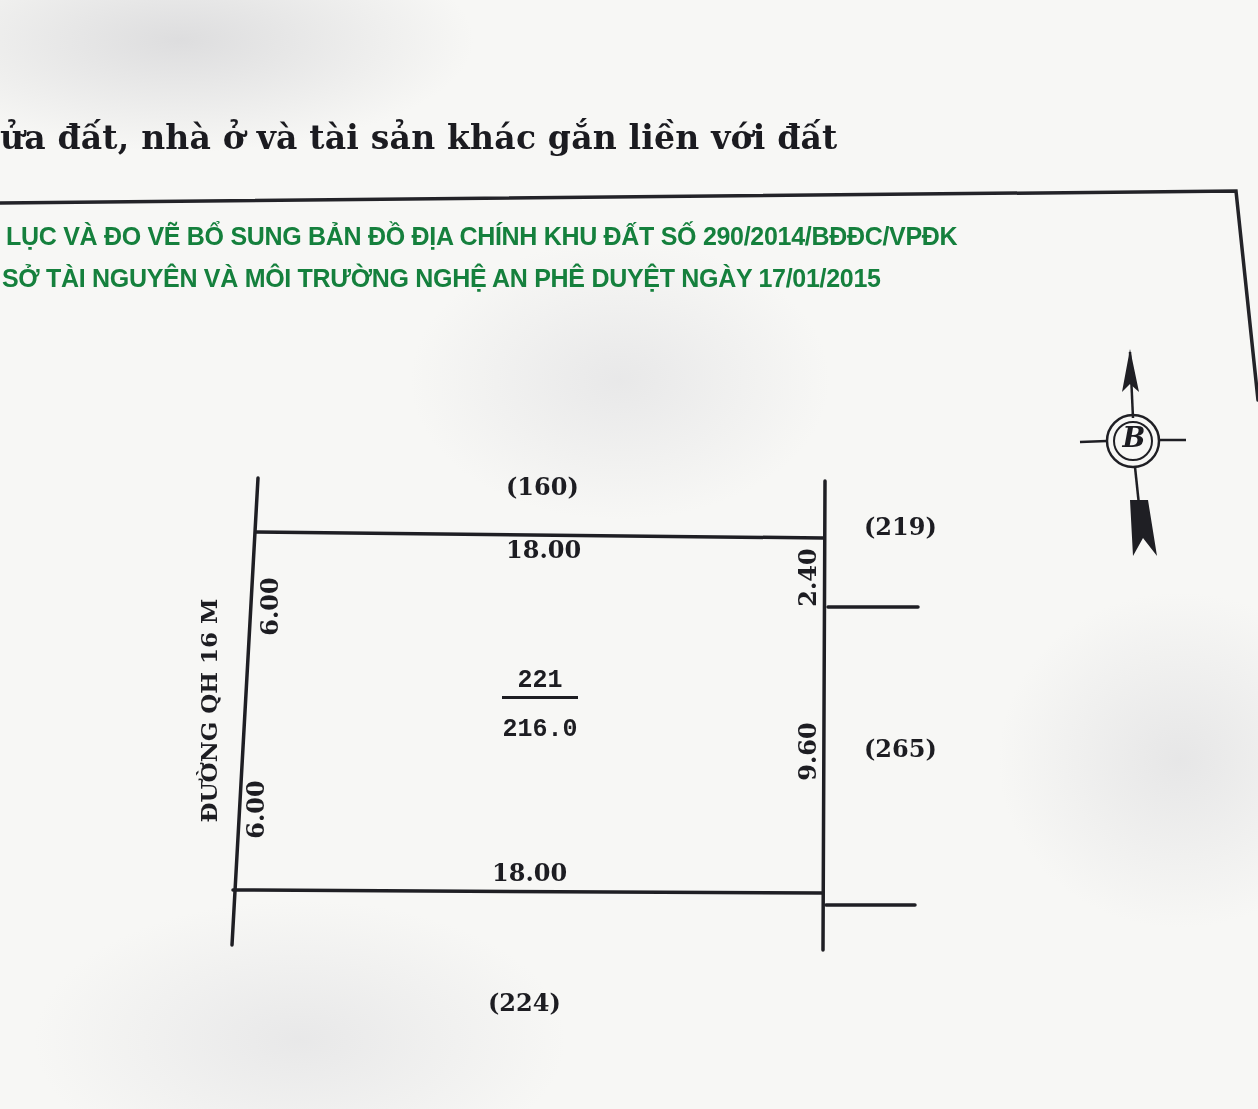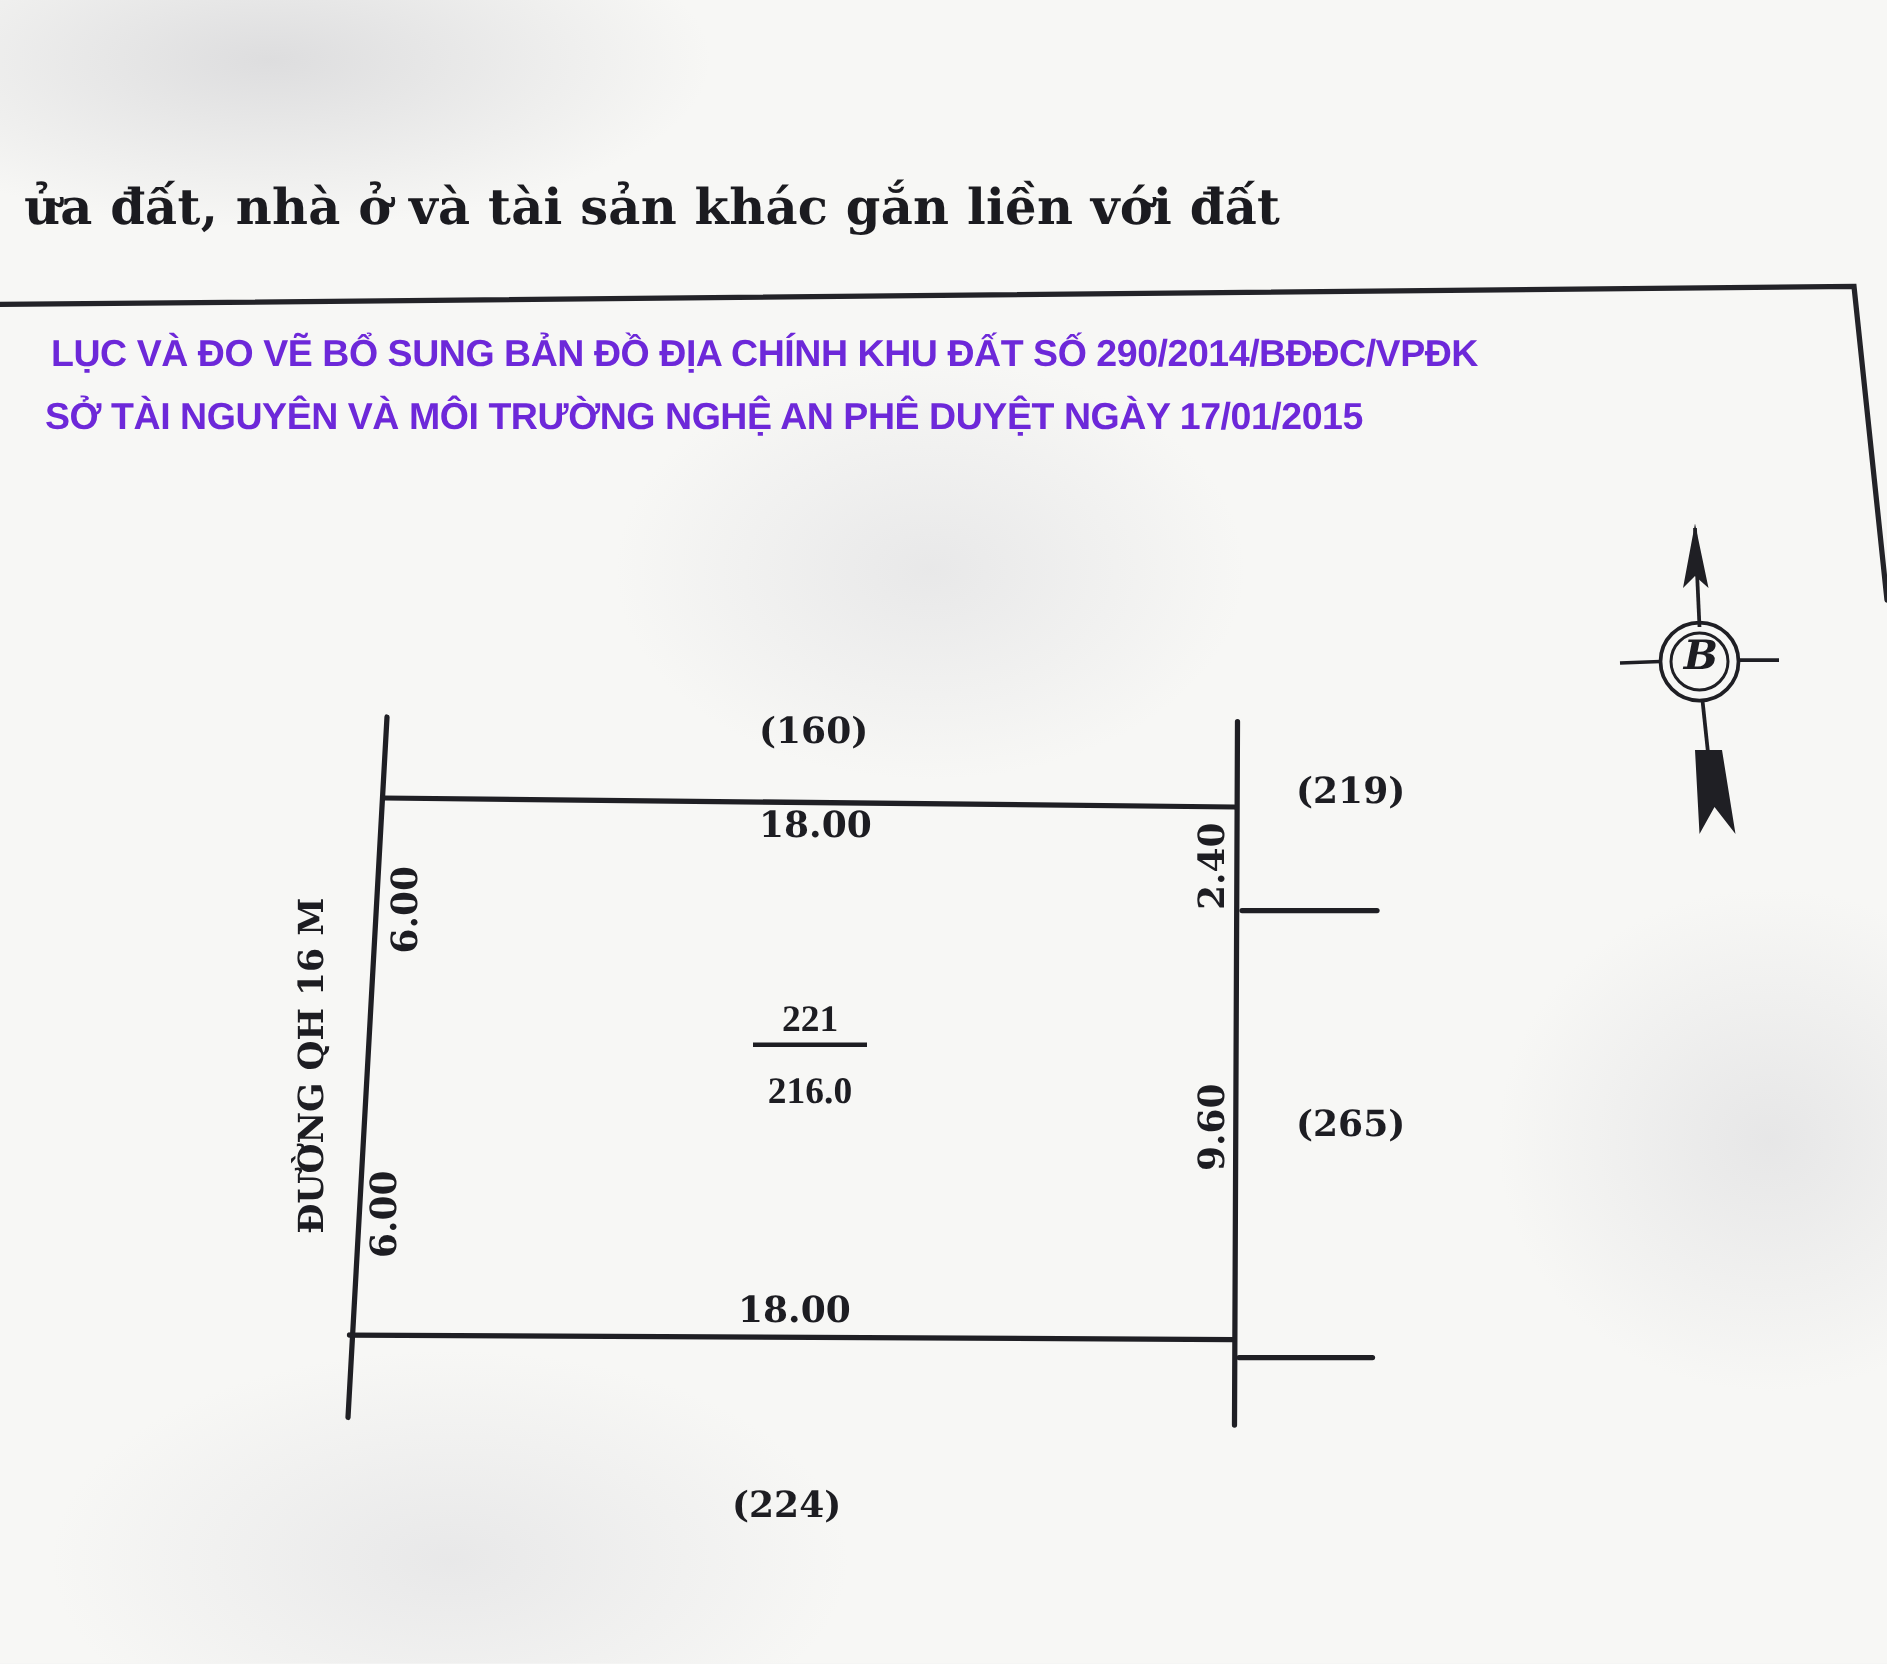--- a/index.html
+++ b/index.html
@@ -16,39 +16,38 @@
       radial-gradient(ellipse 300px 200px at 620px 380px, rgba(205,205,210,0.35), rgba(255,255,255,0) 70%),
       radial-gradient(ellipse 260px 240px at 1180px 760px, rgba(200,200,205,0.35), rgba(255,255,255,0) 70%),
       radial-gradient(ellipse 380px 200px at 300px 1040px, rgba(205,205,210,0.35), rgba(255,255,255,0) 70%),
       #f7f7f5;
   }
   .heading {
     position: absolute; left: 0; top: 118px;
     font-family: "DejaVu Serif", serif; font-weight: bold;
     font-size: 33px; letter-spacing: 0.2px; white-space: nowrap;
     color: #1b1b20;
-    margin-left: 16px;
   }
   .frame-svg { position: absolute; left: 0; top: 0; }
   .subline {
     position: absolute; white-space: nowrap;
     font-family: "Liberation Sans", sans-serif; font-weight: bold;
-    font-size: 25px; color: #6d28d9; letter-spacing: -0.3px; margin-left: 28px;
+    font-size: 25px; color: #15803d; letter-spacing: -0.3px;
   }
   .sub1 { left: 6px; top: 222px; }
   .sub2 { left: 2px; top: 264px; }
   .lbl {
     position: absolute; white-space: nowrap;
     font-family: "DejaVu Serif", serif; font-weight: bold;
     font-size: 24px; color: #1d1d22;
   }
   .vert { transform-origin: center center; transform: rotate(-90deg); }
   .fraction {
     position: absolute; left: 498px; top: 666px; width: 84px;
-    text-align: center; font-family: Liberation Serif, serif; font-weight: bold;
+    text-align: center; font-family: Liberation Mono, monospace; font-weight: bold;
     font-size: 25px; color: #1d1d22;
   }
   .fraction .num { display: block; border-bottom: 3px solid #1d1d22; padding-bottom: 1px; margin: 0 4px; }
   .fraction .den { display: block; margin-top: 16px; }
   .compass-b {
     position: absolute; left: 1118px; top: 422px; width: 32px; text-align: center;
     font-family: "DejaVu Serif", serif; font-style: italic; font-weight: bold;
     font-size: 27px; color: #1d1d22;
   }
 </style>

